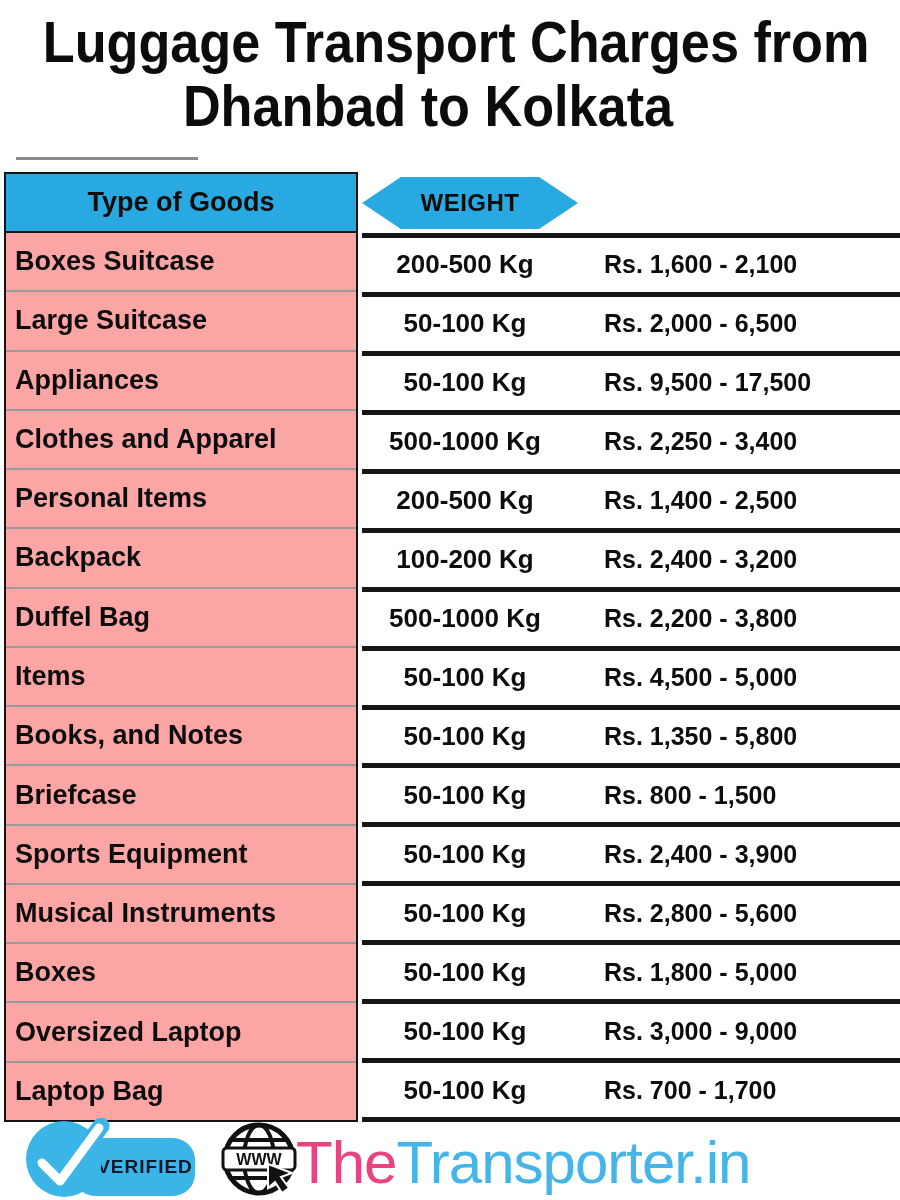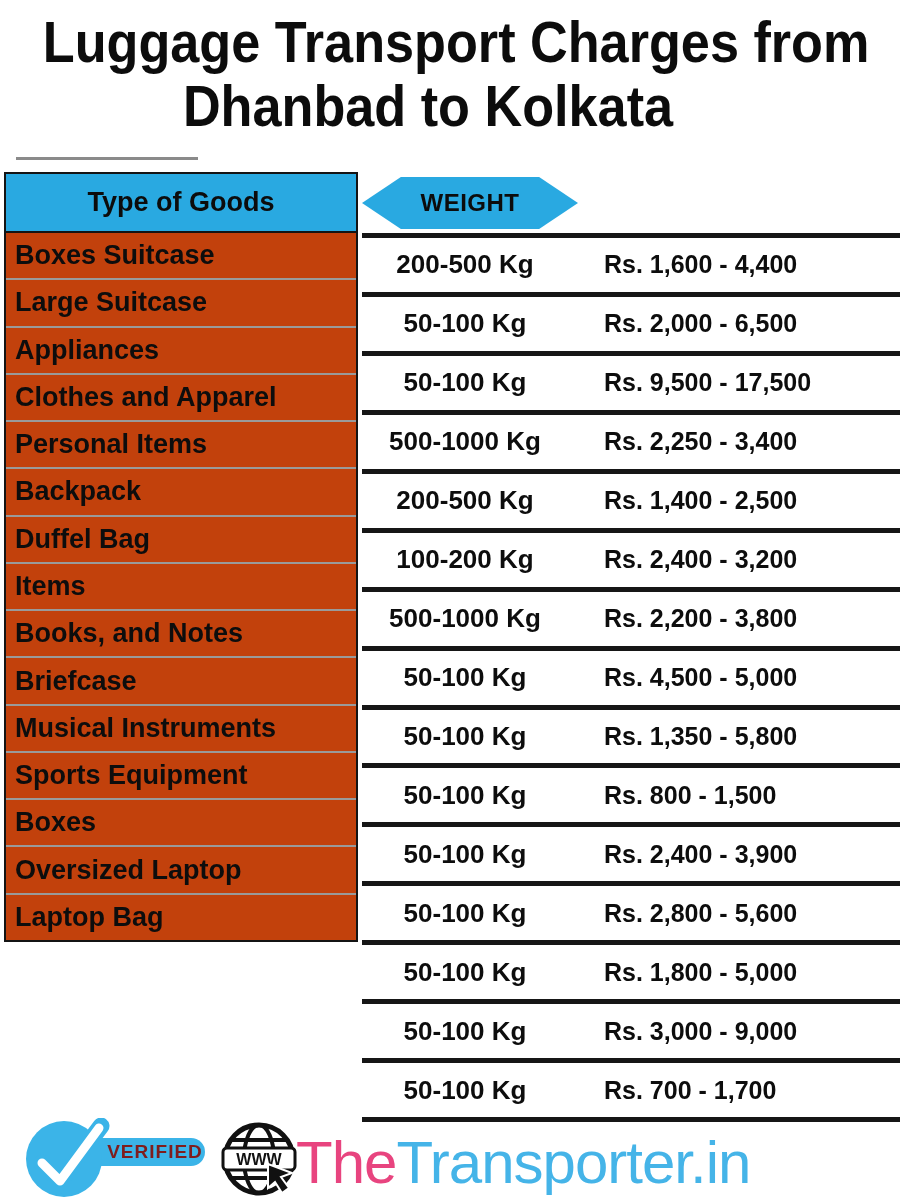--- a/index.html
+++ b/index.html
@@ -17,22 +17,22 @@
   #stage{position:relative;width:900px;height:1200px;background:#fff;}
 
   
   #title{position:absolute;top:10px;left:0;width:856px;text-align:center;}
   .title-line{font-size:58px;font-weight:bold;line-height:64px;color:#0c0c0c;
     white-space:nowrap;transform:scaleX(0.9);transform-origin:50% 50%;}
 
   .partial-line{position:absolute;left:16px;top:157px;width:182px;height:3px;background:#8a8a8a;}
 
   
-  #goods-box{position:absolute;left:4px;top:172px;width:354px;height:770px;
-    border:2px solid #141414;display:flex;flex-direction:column;background:#c2410c;}
+  #goods-box{position:absolute;left:4px;top:172px;width:354px;height:950px;
+    border:2px solid #141414;display:flex;flex-direction:column;background:#fca5a5;}
   #goods-header{height:59px;background:var(--blue);border-bottom:2px solid #141414;
     display:flex;align-items:center;justify-content:center;
     font-size:27px;font-weight:bold;color:#0c0c0c;}
   #goods-rows{flex:1;display:flex;flex-direction:column;}
   .goods-row{flex:1;display:flex;align-items:center;padding-left:9px;
     font-size:27px;font-weight:bold;color:var(--ink);white-space:nowrap;}
   .goods-row + .goods-row{border-top:2px solid var(--graysep);}
 
   
   #right-col{position:absolute;left:362px;top:172px;width:538px;height:950px;
@@ -45,22 +45,22 @@
   #hex-weight{left:0;width:216px;}
   #hex-charges{left:219px;width:252px;}
   #rate-rows{flex:1;display:flex;flex-direction:column;border-bottom:5px solid var(--thick);}
   .rate-row{flex:1;border-top:5px solid var(--thick);display:flex;align-items:center;gap:12px;}
   .weight-cell{width:206px;text-align:center;font-size:26px;font-weight:bold;white-space:nowrap;}
   .charges-cell{margin-left:24px;font-size:25px;font-weight:bold;white-space:nowrap;}
 
   
   #footer{position:absolute;left:0;top:1118px;width:900px;height:82px;}
   #verified-group{position:absolute;left:25px;top:0;width:190px;height:82px;}
-  #verified-pill{position:absolute;left:58px;top:20px;width:122px;height:28px;
-    border-radius:22px;background:var(--badge);color:#7f1d1d;
+  #verified-pill{position:absolute;left:48px;top:20px;width:122px;height:58px;
+    border-radius:22px;background:var(--badge);color:#0f172a;
     display:flex;align-items:center;justify-content:center;padding-left:22px;
     font-size:19px;font-weight:bold;letter-spacing:1px;}
   #verified-check{position:absolute;left:0;top:0;}
   .badge-fill{fill:var(--badge);}
   .badge-stroke{stroke:var(--badge);}
 
   #globe{position:absolute;left:218px;top:0;}
   #brand{position:absolute;left:296px;top:0;height:89px;display:flex;align-items:center;
     font-size:60px;font-weight:normal;letter-spacing:-1px;white-space:nowrap;}
   #brand .p1{color:var(--pink);}
@@ -84,36 +84,36 @@
         <div class="goods-row">Boxes Suitcase</div>
         <div class="goods-row">Large Suitcase</div>
         <div class="goods-row">Appliances</div>
         <div class="goods-row">Clothes and Apparel</div>
         <div class="goods-row">Personal Items</div>
         <div class="goods-row">Backpack</div>
         <div class="goods-row">Duffel Bag</div>
         <div class="goods-row">Items</div>
         <div class="goods-row">Books, and Notes</div>
         <div class="goods-row">Briefcase</div>
+        <div class="goods-row">Sports Equipment</div>
         <div class="goods-row">Musical Instruments</div>
-        <div class="goods-row">Sports Equipment</div>
         <div class="goods-row">Boxes</div>
         <div class="goods-row">Oversized Laptop</div>
         <div class="goods-row">Laptop Bag</div>
       </div>
   </div>
 
   <div id="right-col">
     <div id="hex-row">
       <div class="hex" id="hex-weight">WEIGHT</div>
     </div>
     <div id="rate-rows">
         <div class="rate-row">
           <div class="weight-cell">200-500 Kg</div>
-          <div class="charges-cell">Rs. 1,600 - 4,400</div>
+          <div class="charges-cell">Rs. 1,600 - 2,100</div>
         </div>
         <div class="rate-row">
           <div class="weight-cell">50-100 Kg</div>
           <div class="charges-cell">Rs. 2,000 - 6,500</div>
         </div>
         <div class="rate-row">
           <div class="weight-cell">50-100 Kg</div>
           <div class="charges-cell">Rs. 9,500 - 17,500</div>
         </div>
         <div class="rate-row">

